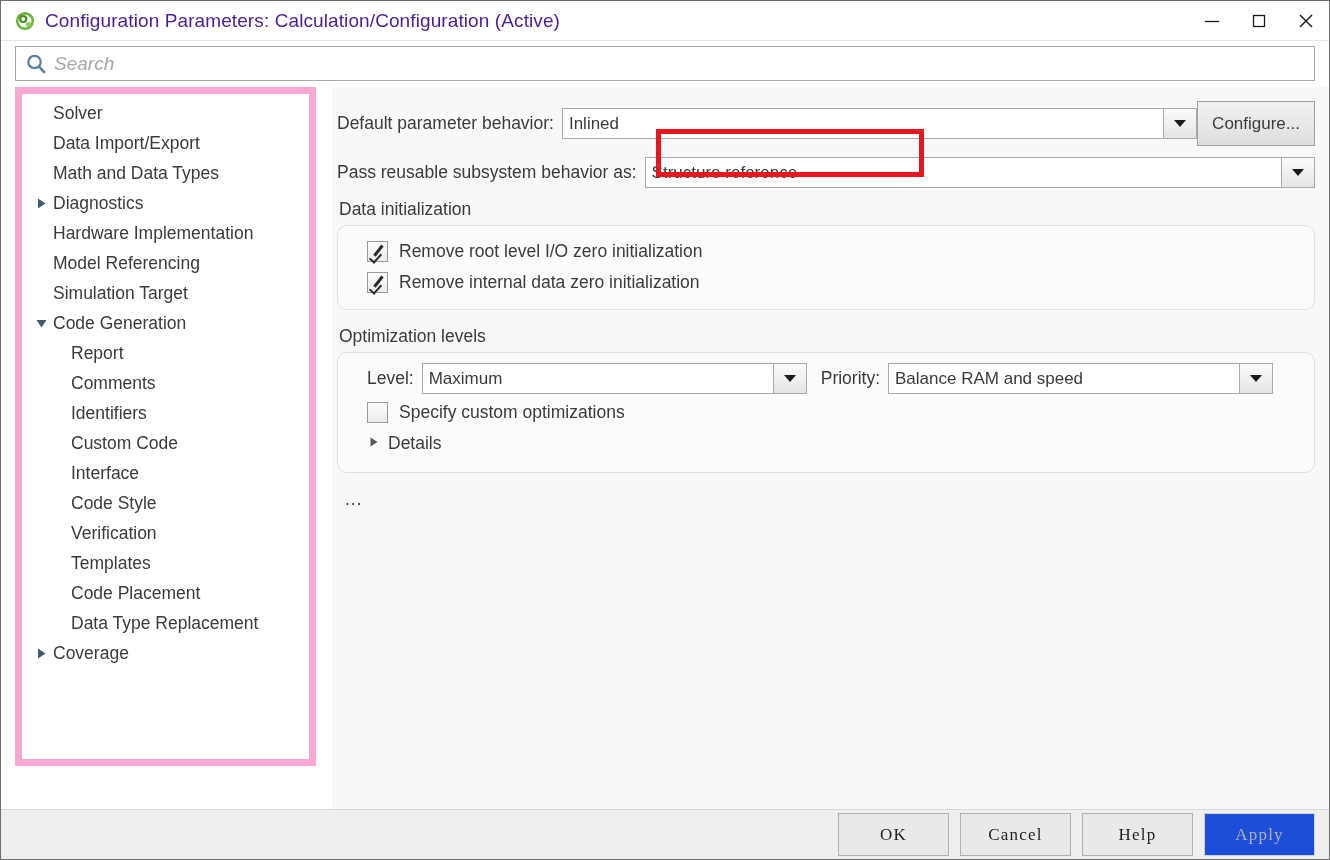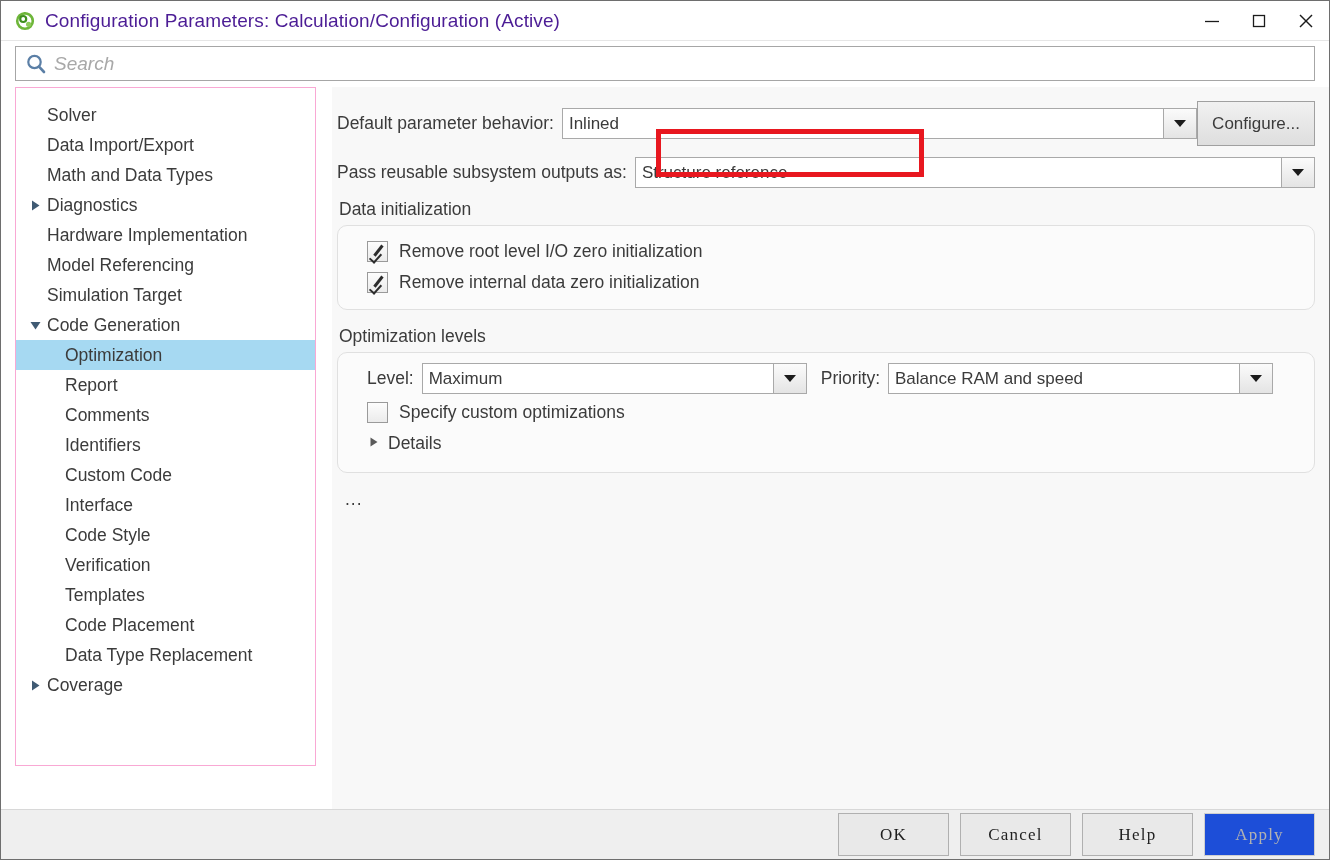--- a/index.html
+++ b/index.html
@@ -83,23 +83,23 @@
     background: #ffffff;
     padding: 0 0 0 14px;
     min-height: 0;
   }
 
   
   .tree {
     width: 301px;
     flex: 0 0 301px;
     background: #ffffff;
-    border: 1px solid #f9a8d4;
+    border: 7px solid #f9a8d4;
     height: 679px;
-    padding-top: 12px;
+    padding-top: 4px;
     overflow: hidden;
     text-align: right;
   }
   .tree-item {
     height: 30px;
     display: flex;
     align-items: center;
     font-size: 17.5px;
     color: #3b3b3b;
     white-space: nowrap;
@@ -361,24 +361,20 @@
           <span class="tree-label">Simulation Target</span>
         </div>
         <div class="tree-item lvl0">
           <span class="tw">
             <svg width="13" height="11" viewBox="0 0 13 11">
               <polygon points="1.5,2 11.5,2 6.5,9.5" fill="#3f5a73"></polygon>
             </svg>
           </span>
           <span class="tree-label">Code Generation</span>
         </div>
-        <div class="tree-item lvl1 selected" style="background: rgb(166, 217, 242);">
-          <span class="tw empty"></span>
-          <span class="tree-label">Optimization</span>
-        </div>
         <div class="tree-item lvl1">
           <span class="tw empty"></span>
           <span class="tree-label">Report</span>
         </div>
         <div class="tree-item lvl1">
           <span class="tw empty"></span>
           <span class="tree-label">Comments</span>
         </div>
         <div class="tree-item lvl1">
           <span class="tw empty"></span>
@@ -431,21 +427,21 @@
           <div class="combo-arrow">
             <svg width="14" height="9" viewBox="0 0 14 9">
                 <polygon points="1,1 13,1 7,8" fill="#1b1b1b"></polygon>
               </svg>
           </div>
         </div>
         <div class="btn">Configure...</div>
       </div>
 
       <div class="row">
-        <span class="fieldlabel">Pass reusable subsystem outputs as:</span>
+        <span class="fieldlabel">Pass reusable subsystem behavior as:</span>
         <div class="combo">
           <div class="combo-value">Structure reference</div>
           <div class="combo-arrow">
             <svg width="14" height="9" viewBox="0 0 14 9">
                 <polygon points="1,1 13,1 7,8" fill="#1b1b1b"></polygon>
               </svg>
           </div>
         </div>
       </div>
 

